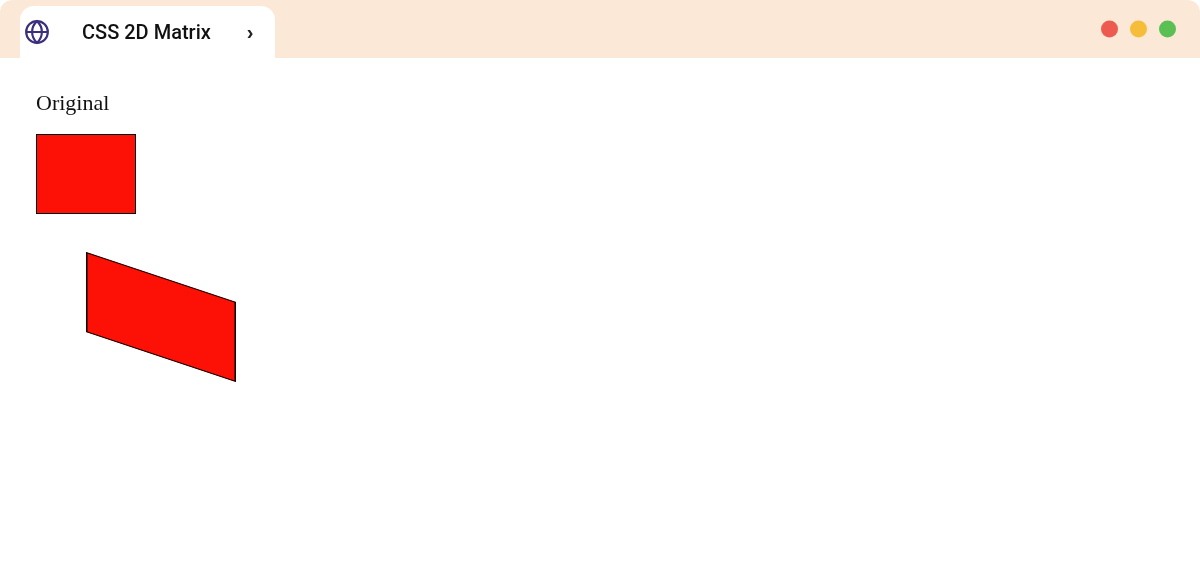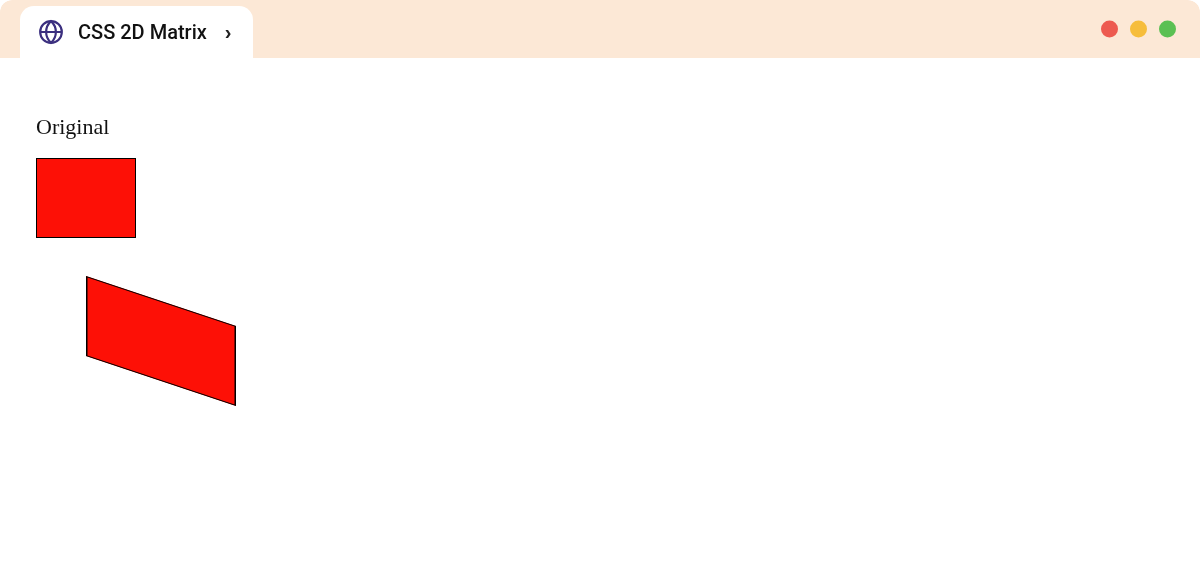--- a/index.html
+++ b/index.html
@@ -20,30 +20,30 @@
     display: flex;
     align-items: flex-end;
     position: relative;
     border-top-left-radius: 12px;
     border-top-right-radius: 12px;
   }
   .tab {
     background: #ffffff;
     height: 52px;
     margin-left: 20px;
-    padding: 0 22px 0 18px;
+    padding: 0 22px 0 4px;
     display: flex;
     align-items: center;
     border-top-left-radius: 14px;
     border-top-right-radius: 14px;
     font-family: -apple-system, 'Segoe UI', Roboto, Arial, sans-serif;
     font-size: 20px;
     font-weight: 500;
     color: #111;
-    gap: 14px;
+    gap: 32px;
   }
   .tab .globe-icon {
     width: 26px;
     height: 26px;
     display: inline-flex;
     align-items: center;
     justify-content: center;
   }
   .tab .chev {
     font-family: -apple-system, Arial, sans-serif;
@@ -64,24 +64,23 @@
     width: 17px;
     height: 17px;
     border-radius: 50%;
   }
   .dot.red { background: #ed5a50; }
   .dot.yellow { background: #f6bd3b; }
   .dot.green { background: #5bc053; }
 
   
   .page {
-    padding: 32px 36px;
+    padding: 24px 36px;
     font-size: 22px;
     color: #111;
-    margin-top: 16px;
   }
   .label {
     margin: 8px 0 18px 0;
   }
   .box-wrap {
     margin: 0 0 28px 0;
     height: 80px;
   }
   .box-wrap2 {
     margin: 0 0 28px 0;

